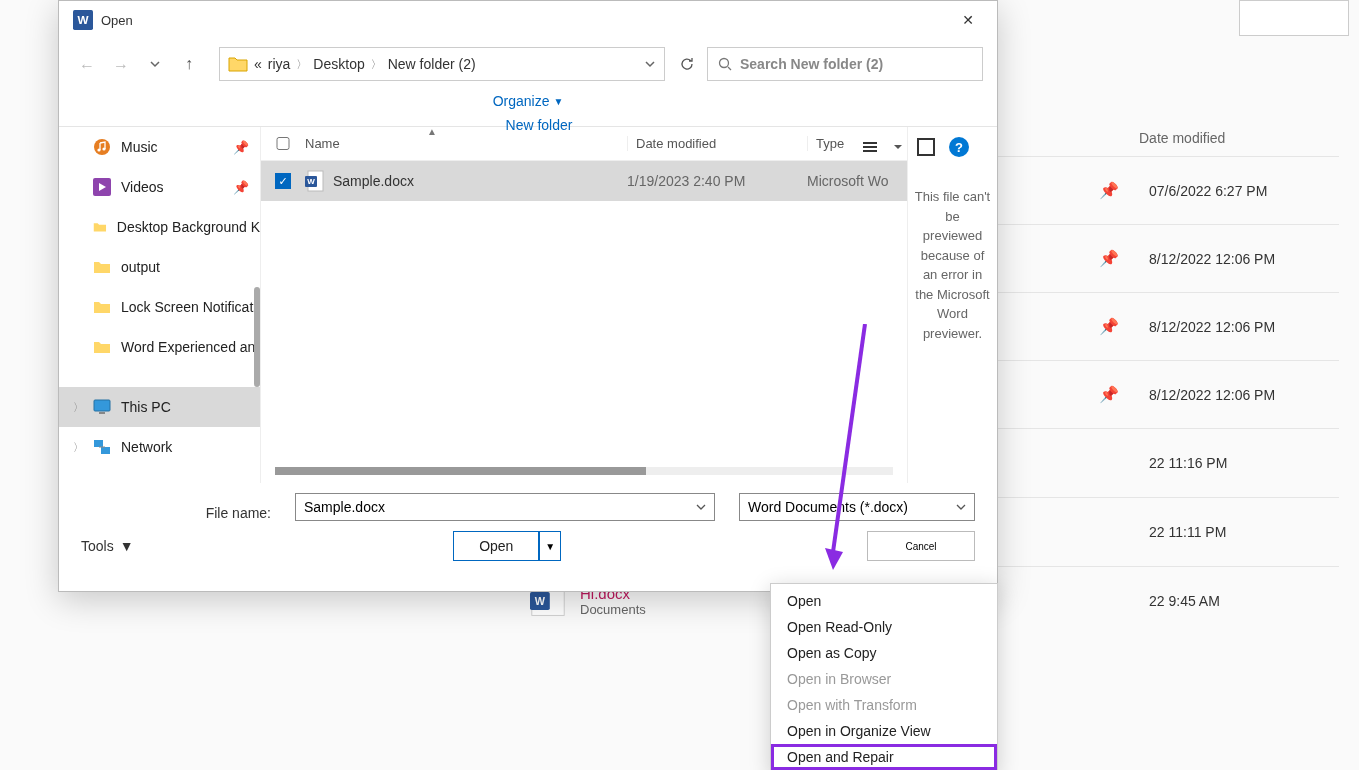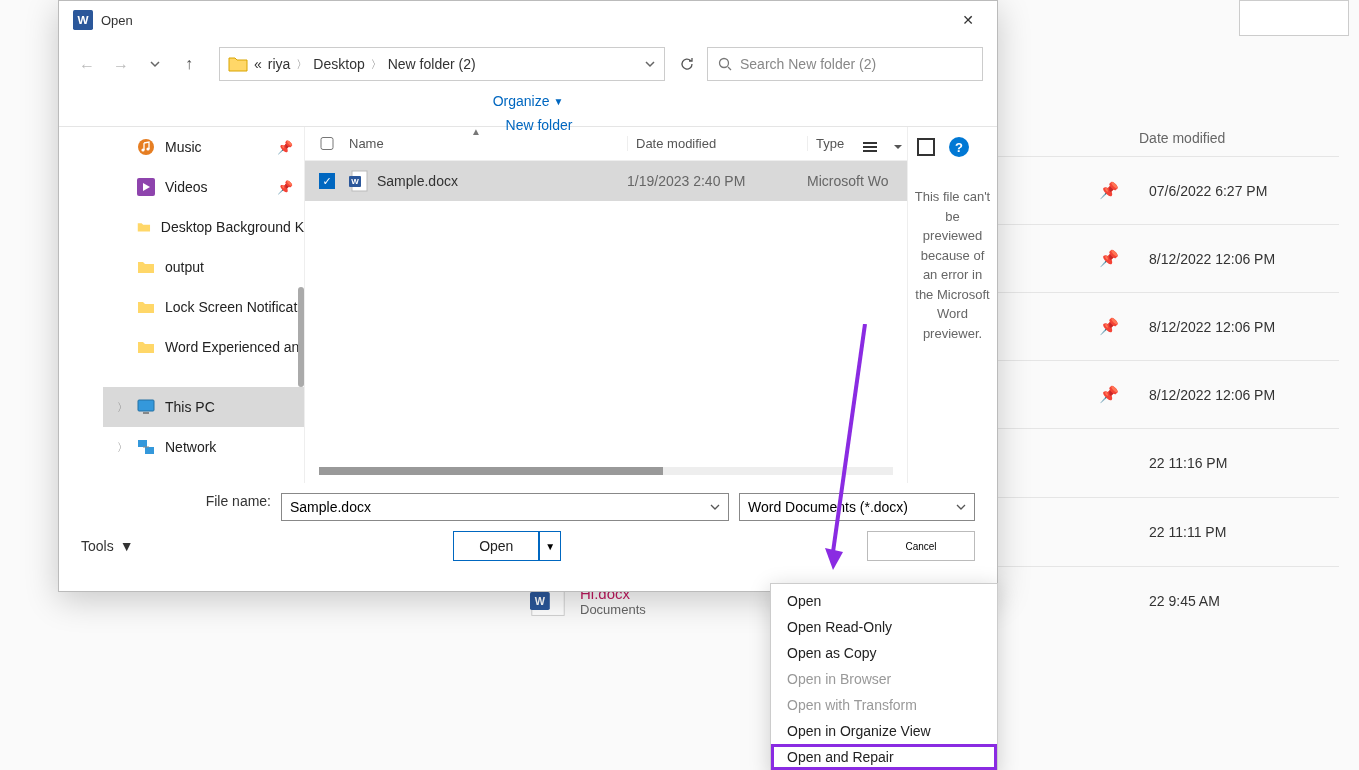--- a/index.html
+++ b/index.html
@@ -29,32 +29,32 @@
 .nav-btn { width: 28px; height: 28px; display: flex; align-items: center; justify-content: center; color: #555; }
 .nav-btn.disabled { color: #bbb; }
 .addr-box { flex: 1; height: 34px; border: 1px solid #ccc; display: flex; align-items: center; padding: 0 8px; gap: 6px; margin: 0 10px; }
 .addr-folder-icon { width: 20px; height: 18px; }
 .addr-crumb { font-size: 14px; color: #333; }
 .addr-sep { color: #777; font-size: 11px; }
 .addr-dropdown { margin-left: auto; color: #666; }
 .addr-refresh { width: 28px; height: 28px; display: flex; align-items: center; justify-content: center; color: #555; margin-left: -8px; }
 .search-box { width: 276px; height: 34px; border: 1px solid #ccc; display: flex; align-items: center; padding: 0 10px; gap: 8px; }
 .search-icon-sm { color: #777; font-size: 14px; }
-.search-ph { color: #888; font-size: 14px; }
+.search-ph { color: #888; font-size: 14px; font-weight: bold; }
 
 .toolbar-row { display: flex; align-items: center; height: 38px; padding: 0 28px; border-bottom: 1px solid #e5e5e5; flex-direction: column; }
 .tbtn { font-size: 14px; color: #0067c0; padding: 4px 8px; display: flex; align-items: center; gap: 4px; }
 .tbtn .caret { font-size: 10px; }
 .tbtn + .tbtn { margin-left: 22px; }
 .view-icons { margin-left: auto; display: flex; gap: 14px; align-items: center; color: #555; }
 .view-square { width: 18px; height: 18px; border: 2px solid #333; display: inline-block; }
 .help-circle { width: 20px; height: 20px; border-radius: 50%; background: #0078d4; color: #fff; display: flex; align-items: center; justify-content: center; font-size: 13px; font-weight: bold; }
 
 .body-row { display: flex; height: 356px; }
-.tree { width: 202px; overflow: hidden; border-right: 1px solid #eee; position: relative; margin-left: 44px; }
+.tree { width: 202px; overflow: hidden; border-right: 1px solid #eee; position: relative; }
 .tree-item { display: flex; align-items: center; height: 40px; padding-left: 34px; font-size: 14px; color: #222; gap: 10px; white-space: nowrap; }
 .tree-item.sel { background: #d9d9d9; }
 .tree-chevron { position: absolute; left: 14px; color: #888; font-size: 11px; }
 .tree-pin { margin-left: auto; margin-right: 10px; color: #888; font-size: 13px; }
 .tree-scroller { position: absolute; right: 0; top: 0; width: 6px; height: 140px; background: #aaa; border-radius: 3px; }
 .folder-icon-sm { width: 18px; height: 16px; }
 
 .filelist { flex: 1; display: flex; flex-direction: column; position: relative; }
 .fl-header { display: flex; align-items: center; height: 34px; border-bottom: 1px solid #eee; padding-left: 14px; font-size: 13px; color: #555; }
 .fl-h-check { width: 30px; }
@@ -68,21 +68,21 @@
 .fl-doc-icon { width: 20px; height: 22px; margin-right: 8px; }
 .fl-name { flex: 1; }
 .fl-date { width: 180px; color: #666; }
 .fl-type { width: 100px; color: #666; white-space: nowrap; overflow: hidden; }
 .fl-scroll { height: 8px; background: #eee; margin: 0 14px; position: absolute; bottom: 8px; left: 0; right: 0; }
 .fl-scroll-thumb { width: 60%; height: 100%; background: #999; }
 
 .preview { width: 90px; border-left: 1px solid #eee; padding: 60px 6px 0; text-align: center; font-size: 13px; color: #666; line-height: 1.5; }
 
 .bottom { padding: 10px 22px; }
-.fn-row { display: flex; align-items: flex-start; gap: 10px; margin-bottom: 10px; }
+.fn-row { display: flex; align-items: flex-end; gap: 24px; margin-bottom: 10px; }
 .fn-label { width: 190px; text-align: right; font-size: 14px; color: #333; }
 .fn-input { flex: 1; max-width: 448px; height: 28px; border: 1px solid #888; padding: 0 8px; font-size: 14px; display: flex; align-items: center; justify-content: space-between; }
 .fn-filter { width: 236px; height: 28px; border: 1px solid #888; padding: 0 8px; font-size: 14px; display: flex; align-items: center; justify-content: space-between; }
 .btn-row { display: flex; align-items: center; justify-content: space-between; gap: 10px; }
 .tools-label { font-size: 14px; color: #333; margin-right: 14px; display: flex; align-items: center; gap: 6px; }
 .btn-split { display: flex; height: 30px; }
 .btn-main { width: 86px; border: 1px solid #0067c0; display: flex; align-items: center; justify-content: center; font-size: 14px; color: #222; }
 .btn-drop { width: 22px; border: 1px solid #0067c0; border-left: 1px solid #0067c0; display: flex; align-items: center; justify-content: center; font-size: 10px; }
 .btn-cancel { width: 108px; height: 30px; border: 1px solid #bbb; display: flex; align-items: center; justify-content: center; font-size: 10px; }
 

